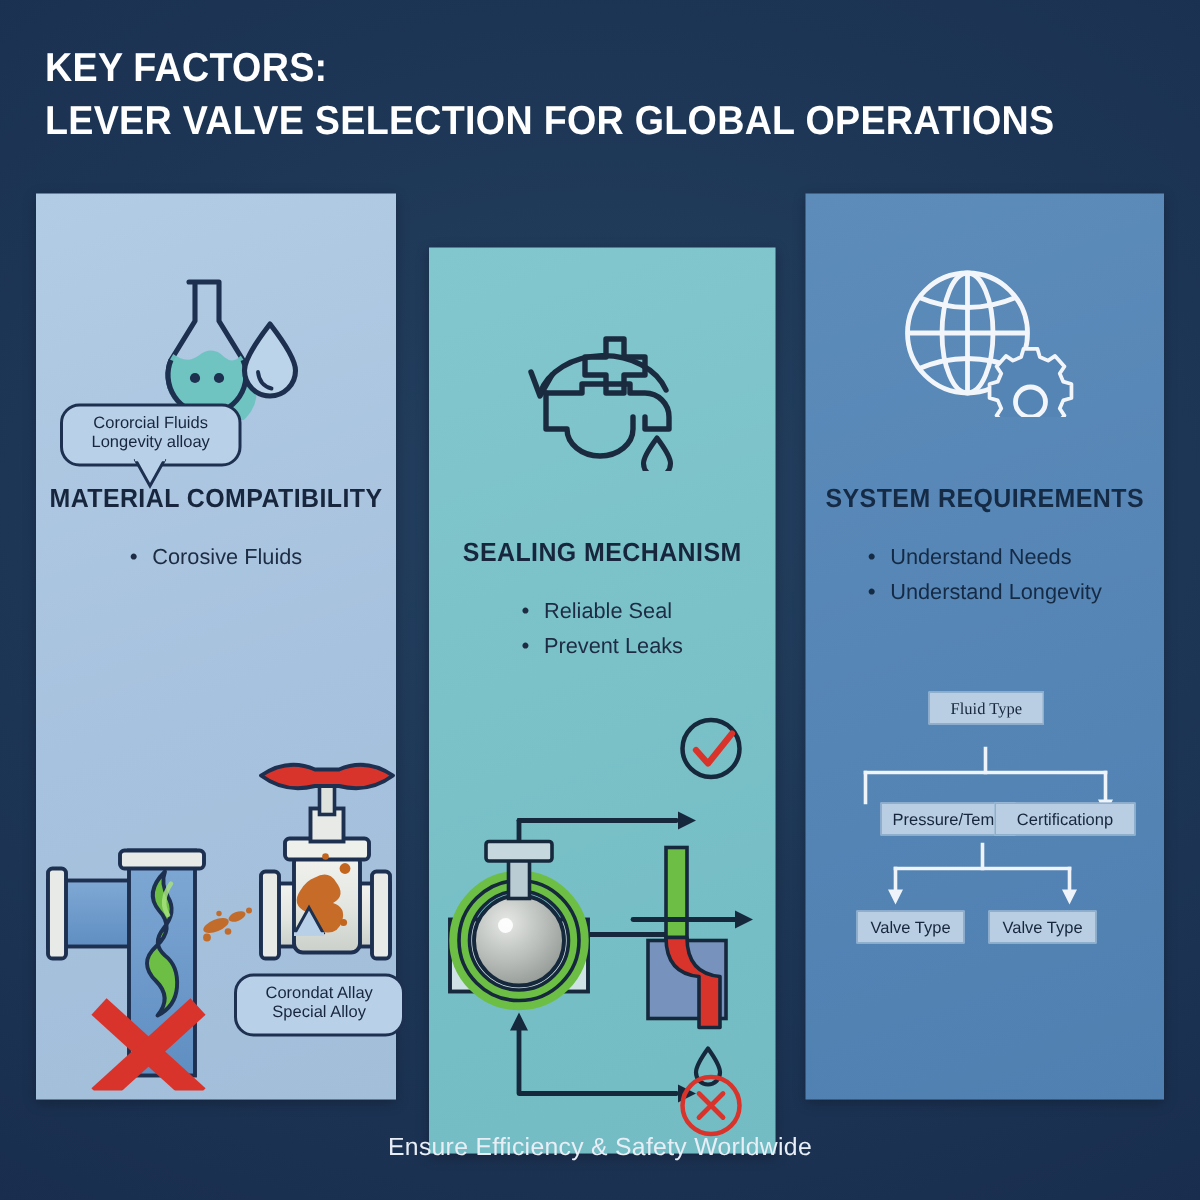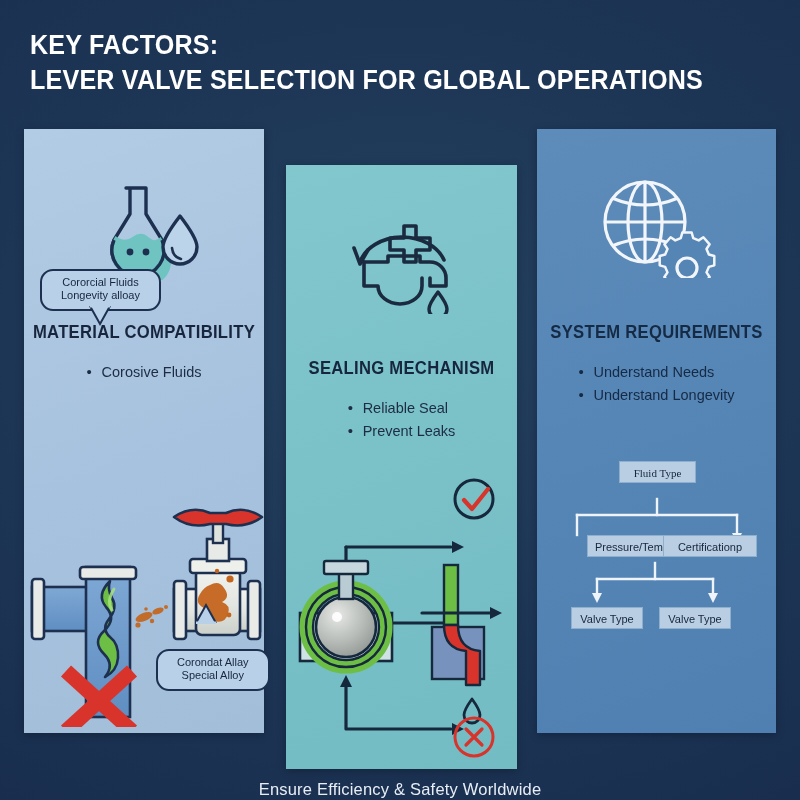--- a/index.html
+++ b/index.html
@@ -97,21 +97,20 @@
     white-space:nowrap;
   }
 
   
   .footer {
     position:absolute; left:0; right:0; top:756px;
     text-align:center;
     color:#e8eef6;
     font-size:16.5px;
     letter-spacing:.2px;
-    margin-top:24px;
   }
 </style>
 </head>
 <body>
 
 <div id="root">
 
   <div class="title">
     <span>KEY FACTORS:</span>
     <span class="l2">LEVER VALVE SELECTION FOR GLOBAL OPERATIONS</span>

